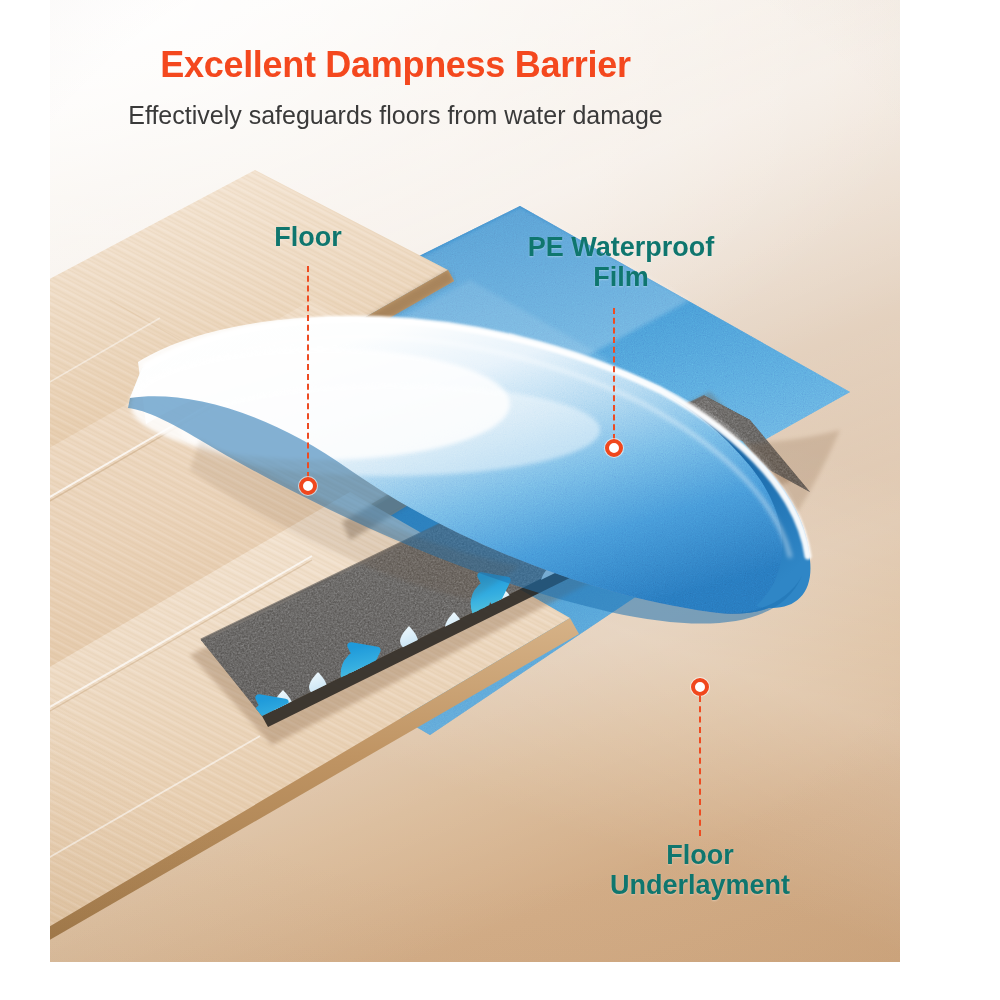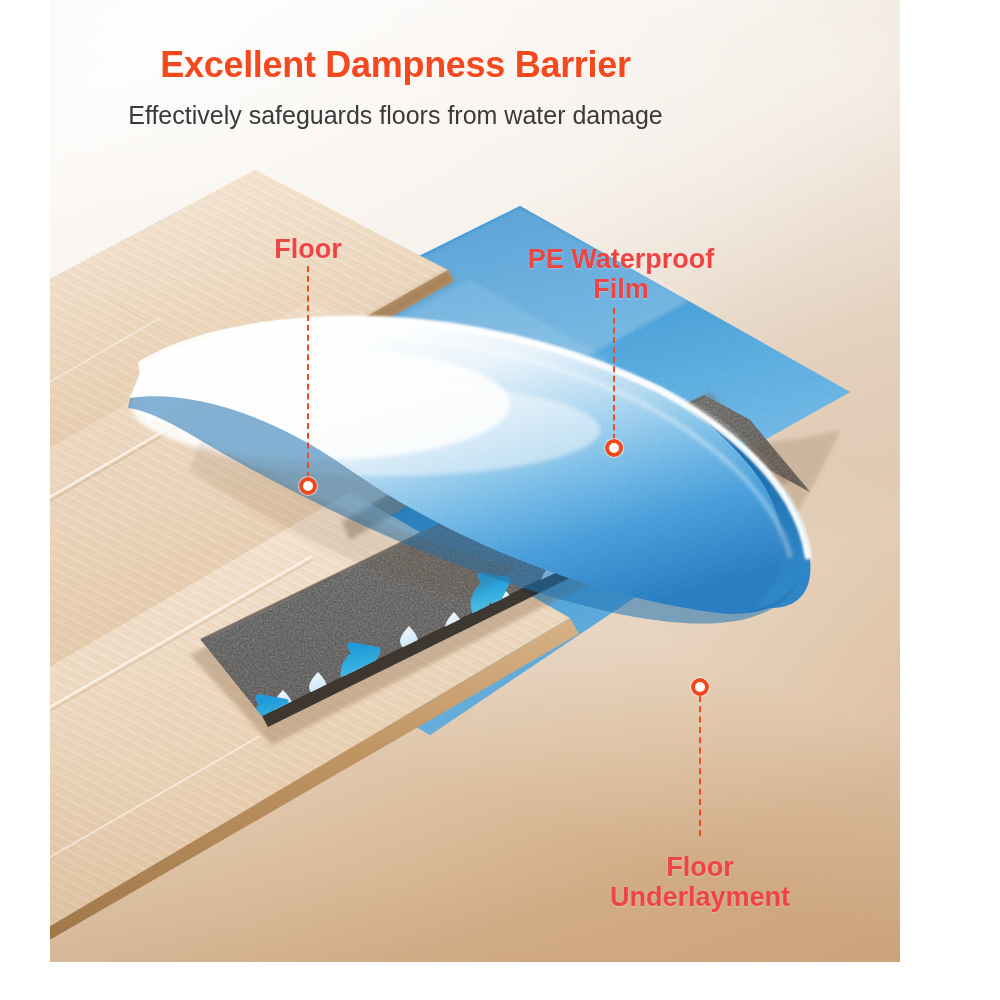--- a/index.html
+++ b/index.html
@@ -27,23 +27,23 @@
             rgba(255,255,255,0) 70%);}
   .sheen.c{background:radial-gradient(120% 70% at 18% 8%,rgba(255,255,255,.85),rgba(255,255,255,0) 60%);}
   .vign{position:absolute;inset:0;pointer-events:none;
         background:radial-gradient(110% 90% at 50% 42%,rgba(0,0,0,0) 55%,rgba(120,85,55,.10) 100%);}
 
   
   .hdr{position:absolute;left:0;right:0;text-align:center;}
   #title{top:44px;font-size:36px;font-weight:bold;letter-spacing:-.3px;color:#f4481e;}
   #subtitle{top:101px;font-size:25px;font-weight:normal;color:#3a3a3a;}
 
-  .callout{position:absolute;text-align:center;color:#ef4444;font-weight:bold;
+  .callout{position:absolute;text-align:center;color:#0f766e;font-weight:bold;
            font-size:27px;line-height:1.12;white-space:pre-line;
-           text-shadow:0 1px 2px rgba(255,255,255,.30);margin-top:12px;}
+           text-shadow:0 1px 2px rgba(255,255,255,.30);}
 
   
   .leader{position:absolute;width:0;border-left:2px dashed #ee4b21;}
 
   
   .marker{position:absolute;width:18px;height:18px;border-radius:50%;
           background:#ffffff;border:4px solid #f0471d;box-sizing:border-box;
           box-shadow:0 0 0 1px rgba(255,255,255,.6);}
 </style>
 </head>

